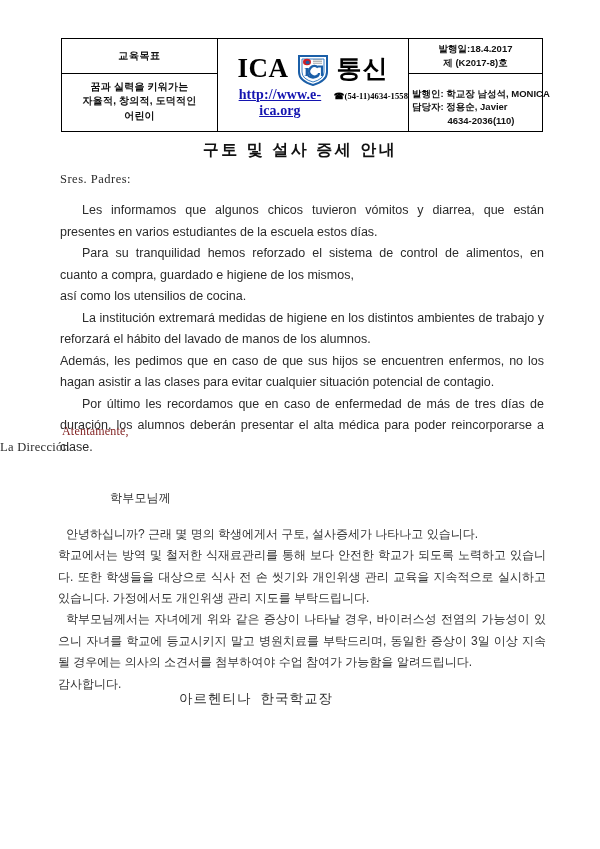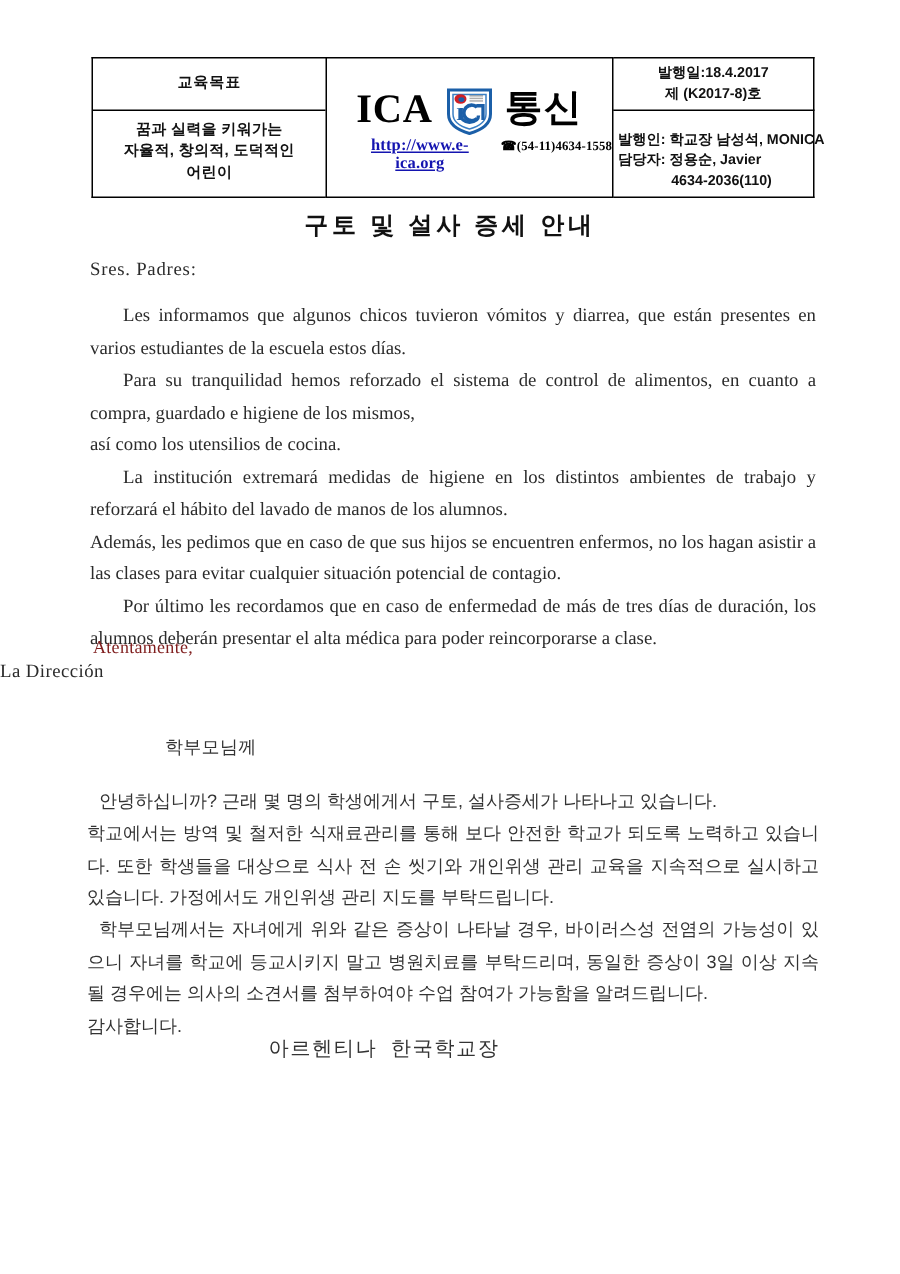--- a/index.html
+++ b/index.html
@@ -95,21 +95,21 @@
   .contact-row {
     display: flex;
     align-items: baseline;
     justify-content: center;
     gap: 8px;
     padding: 0 0 3px 0;
   }
   .url {
     font-family: "Liberation Serif", "DejaVu Serif", serif;
     font-weight: bold;
-    font-size: 11px;
+    font-size: 14px;
     color: #1414b0;
     text-decoration: underline;
     letter-spacing: 0.1px;
     margin-left: 16px;
   }
   .phone {
     font-family: "Liberation Serif", "DejaVu Serif", serif;
     font-weight: bold;
     font-size: 8.5px;
     color: #000;
@@ -166,21 +166,21 @@
     font-size: 12.5px;
     letter-spacing: 0.5px;
     color: #2b2b2b;
   }
 
   .es-body {
     position: absolute;
     left: 60px;
     top: 200px;
     width: 484px;
-    font-family: Liberation Serif, serif;
+    font-family: Liberation Sans, sans-serif;
     font-size: 12.5px;
     line-height: 1.72;
     color: #2b2b2b;
   }
   .es-body p {
     margin: 0;
     text-align: justify;
     text-justify: inter-word;
   }
   .es-body p.indent-first {

